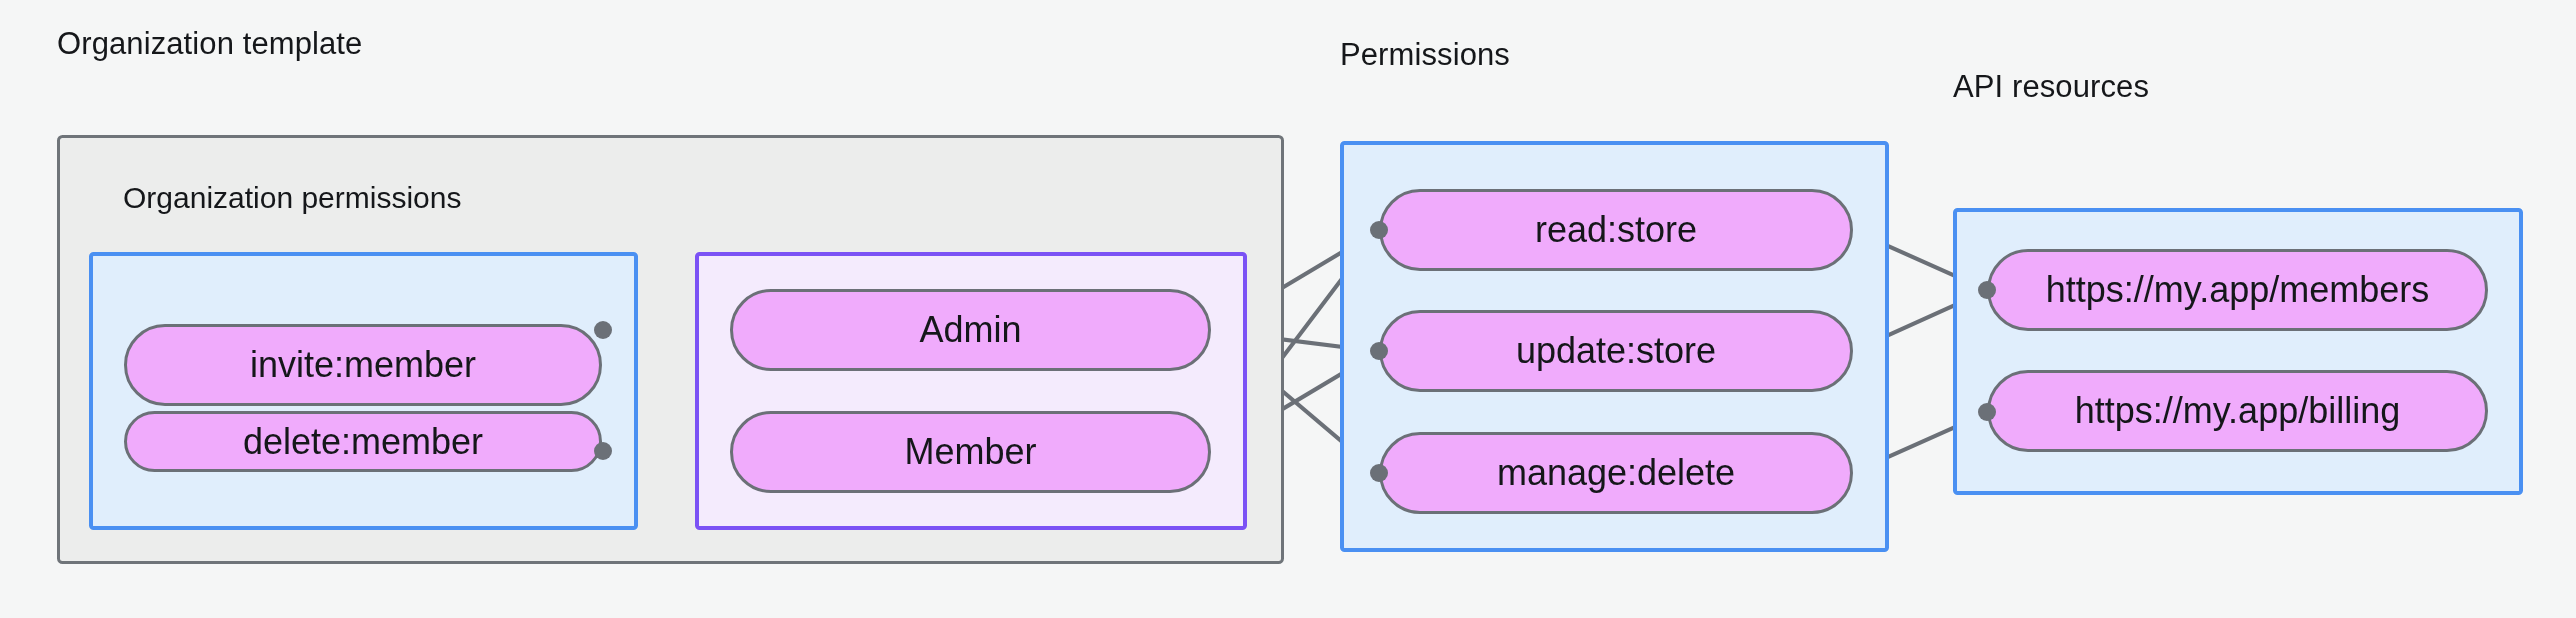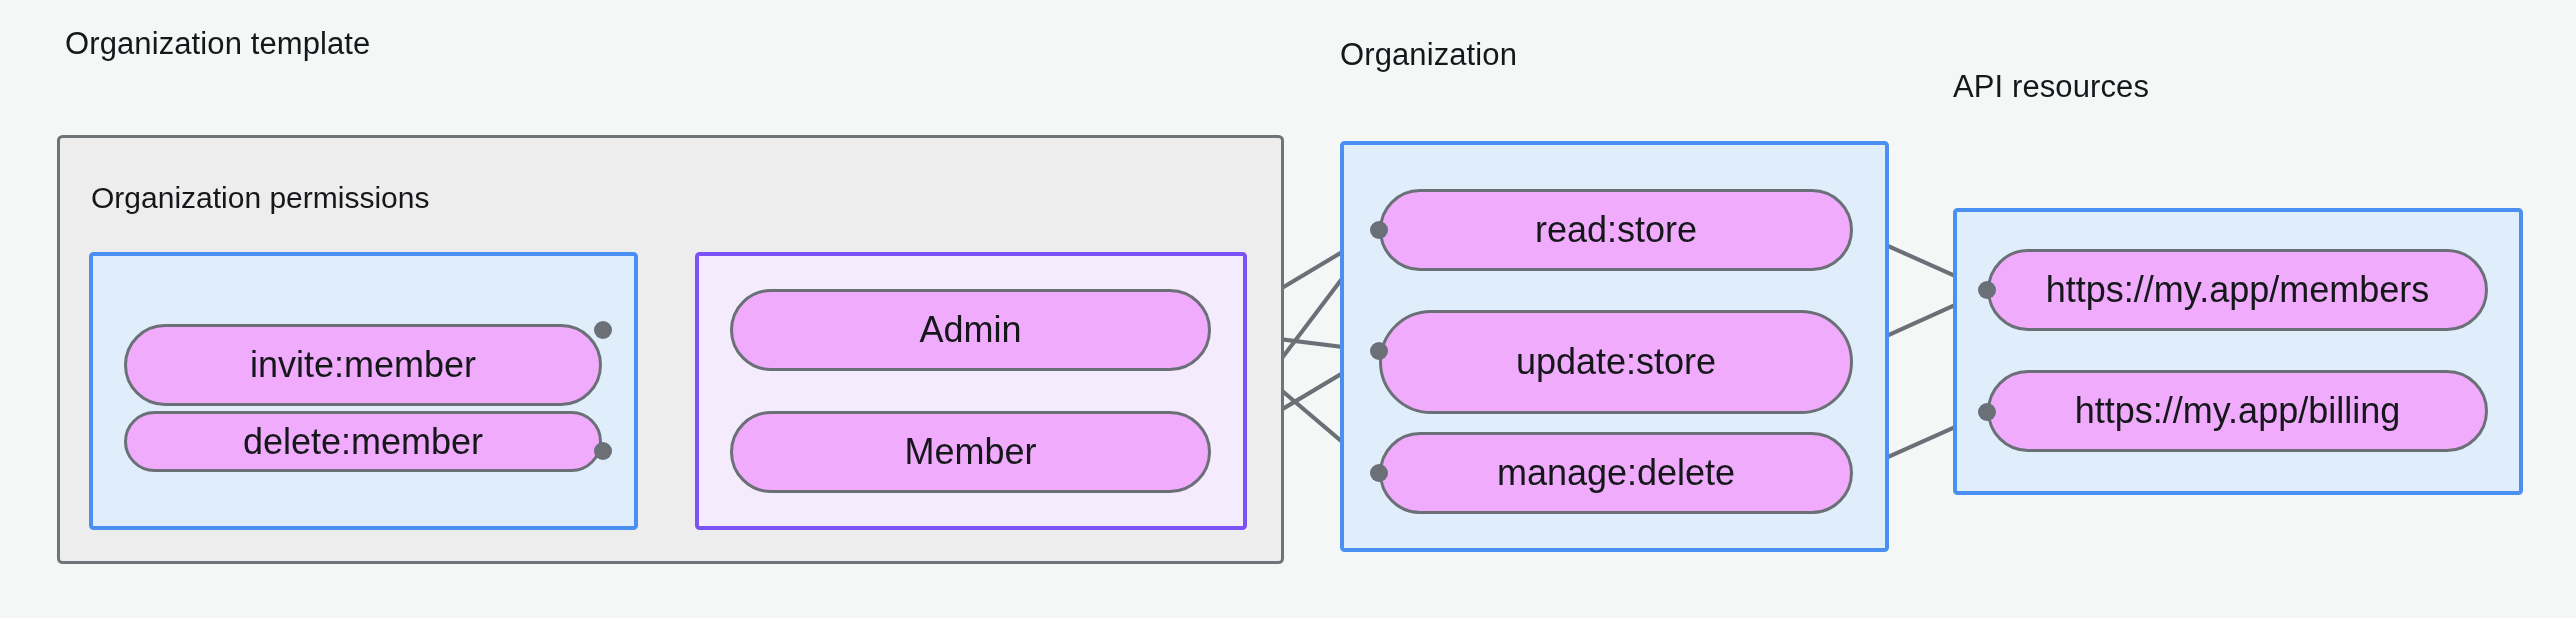--- a/index.html
+++ b/index.html
@@ -63,20 +63,21 @@
     border: 4.6px solid #7b52f5;
     border-radius: 4.6px;
   }
 
   .inner-label {
     position: absolute;
     font-size: 30px;
     color: #15171a;
     white-space: nowrap;
     z-index: 4;
+    margin-left: 32px;
   }
 
   
   .node {
     position: absolute;
     box-sizing: border-box;
     background: #f0abfc;
     border: 3.7px solid #6b7077;
     border-radius: 912px;
     display: flex;
@@ -122,49 +123,49 @@
       <path d="M 1327,495 L 1511,385"></path>
 
       <path d="M 2030,252 L 2178,318"></path>
 
       <path d="M 2030,385 L 2178,318"></path>
 
       <path d="M 2030,518 L 2178,452"></path>
     </g>
   </svg>
 
-  <div class="group-label" style="left:65px; top:25.6px;">Organization template</div>
+  <div class="group-label" style="left:57px; top:25.6px;">Organization template</div>
 
   <div class="box box-outer" style="left:57px; top:135px; width:1227px; height:429px;"></div>
 
   <div class="inner-label" style="left:91px; top:181px;">Organization permissions</div>
 
 
   <div class="box box-blue" style="left:89px; top:252px; width:549px; height:278px;"></div>
 
   <div class="node" style="left:124px; top:289px; width:478px; height:82px;margin-top:35px;">invite:member</div>
   <div class="dot" style="left:594px; top:321px;"></div>
 
   <div class="node" style="left:124px; top:411px; width:478px; height:61px;">delete:member</div>
   <div class="dot" style="left:594px; top:442px;"></div>
 
   <div class="box box-purple" style="left:695px; top:252px; width:552px; height:278px;"></div>
 
   <div class="node" style="left:730px; top:411px; width:481px; height:82px;">Member</div>
 
   <div class="node" style="left:730px; top:289px; width:481px; height:82px;">Admin</div>
 
-  <div class="group-label" style="left:1340px; top:37px;">Organization</div>
+  <div class="group-label" style="left:1340px; top:37px;">Permissions</div>
 
   <div class="box box-blue" style="left:1340px; top:141px; width:549px; height:411px;"></div>
 
   <div class="node" style="left:1379px; top:189px; width:474px; height:82px;">read:store</div>
   <div class="dot" style="left:1370px; top:221px;"></div>
 
-  <div class="node" style="left:1379px; top:310px; width:474px; height:104px;">update:store</div>
+  <div class="node" style="left:1379px; top:310px; width:474px; height:82px;">update:store</div>
   <div class="dot" style="left:1370px; top:342px;"></div>
 
   <div class="node" style="left:1379px; top:432px; width:474px; height:82px;">manage:delete</div>
   <div class="dot" style="left:1370px; top:464px;"></div>
 
   <div class="group-label" style="left:1953px; top:69px;">API resources</div>
 
   <div class="box box-blue" style="left:1953px; top:208px; width:570px; height:287px;"></div>
 
   <div class="node" style="left:1987px; top:249px; width:501px; height:82px;">https://my.app/members</div>

